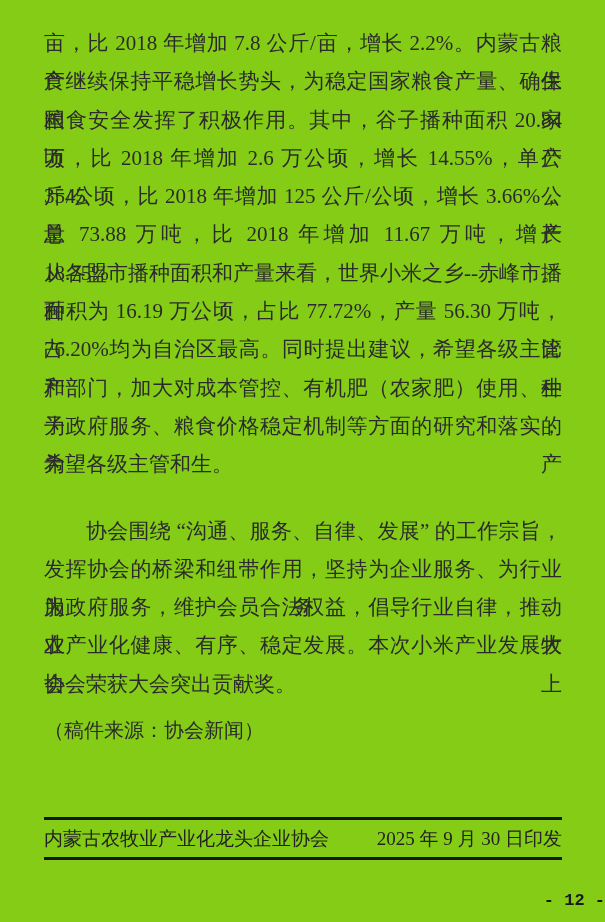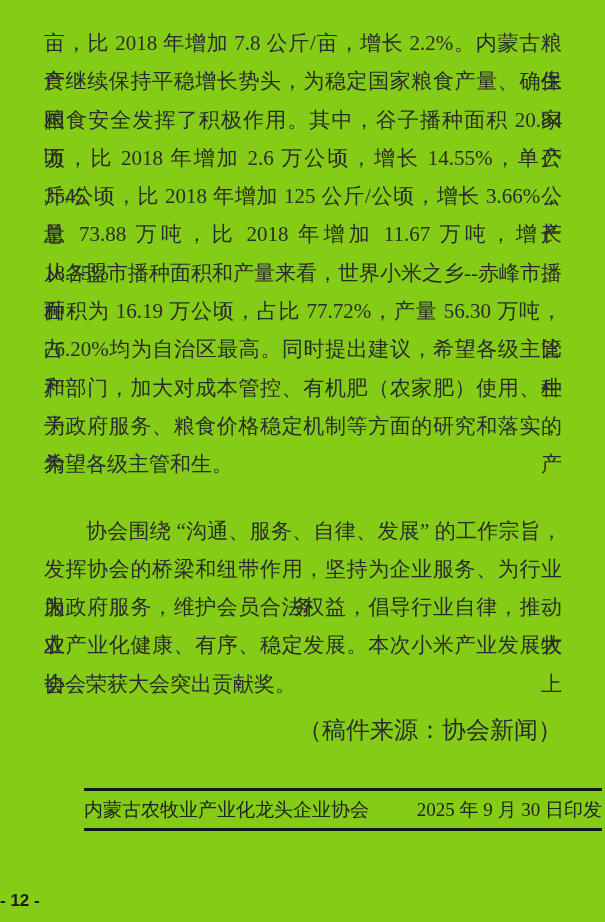--- a/index.html
+++ b/index.html
@@ -36,55 +36,53 @@
   .line.justify {
     white-space: normal;
     text-align: justify;
     text-align-last: justify;
   }
   .line.indent {
     text-indent: 42px;
     margin-top: 28px;
   }
   .source {
-    text-align: right;
     margin-top: 8px;
-    font-size: 24px;
+    font-size: 20px;
     line-height: 38px;
     height: 38px;
   }
   .footer {
     position: absolute;
     left: 44px;
-    top: 788px;
+    top: 817px;
     width: 518px;
-    margin-left: 40px;
   }
   .rule {
     height: 3px;
     background: #161616;
   }
   .footer-row {
     display: flex;
     justify-content: space-between;
     align-items: center;
     height: 37px;
     font-size: 19px;
     color: #222222;
   }
   .page-num {
     position: absolute;
     top: 891px;
     left: 0;
     width: 100%;
-    text-align: left;
+    text-align: right;
     font-size: 17px;
     font-weight: 600;
     color: #1a1a1a;
-    font-family: Liberation Sans, sans-serif;
+    font-family: Liberation Mono, monospace;
   }
 </style>
 </head>
 <body>
 
 <div class="page">
 
   <div class="body-text">
 
   <div class="line justify">亩，比 2018 年增加 7.8 公斤/亩，增长 2.2%。内蒙古粮食生</div>

